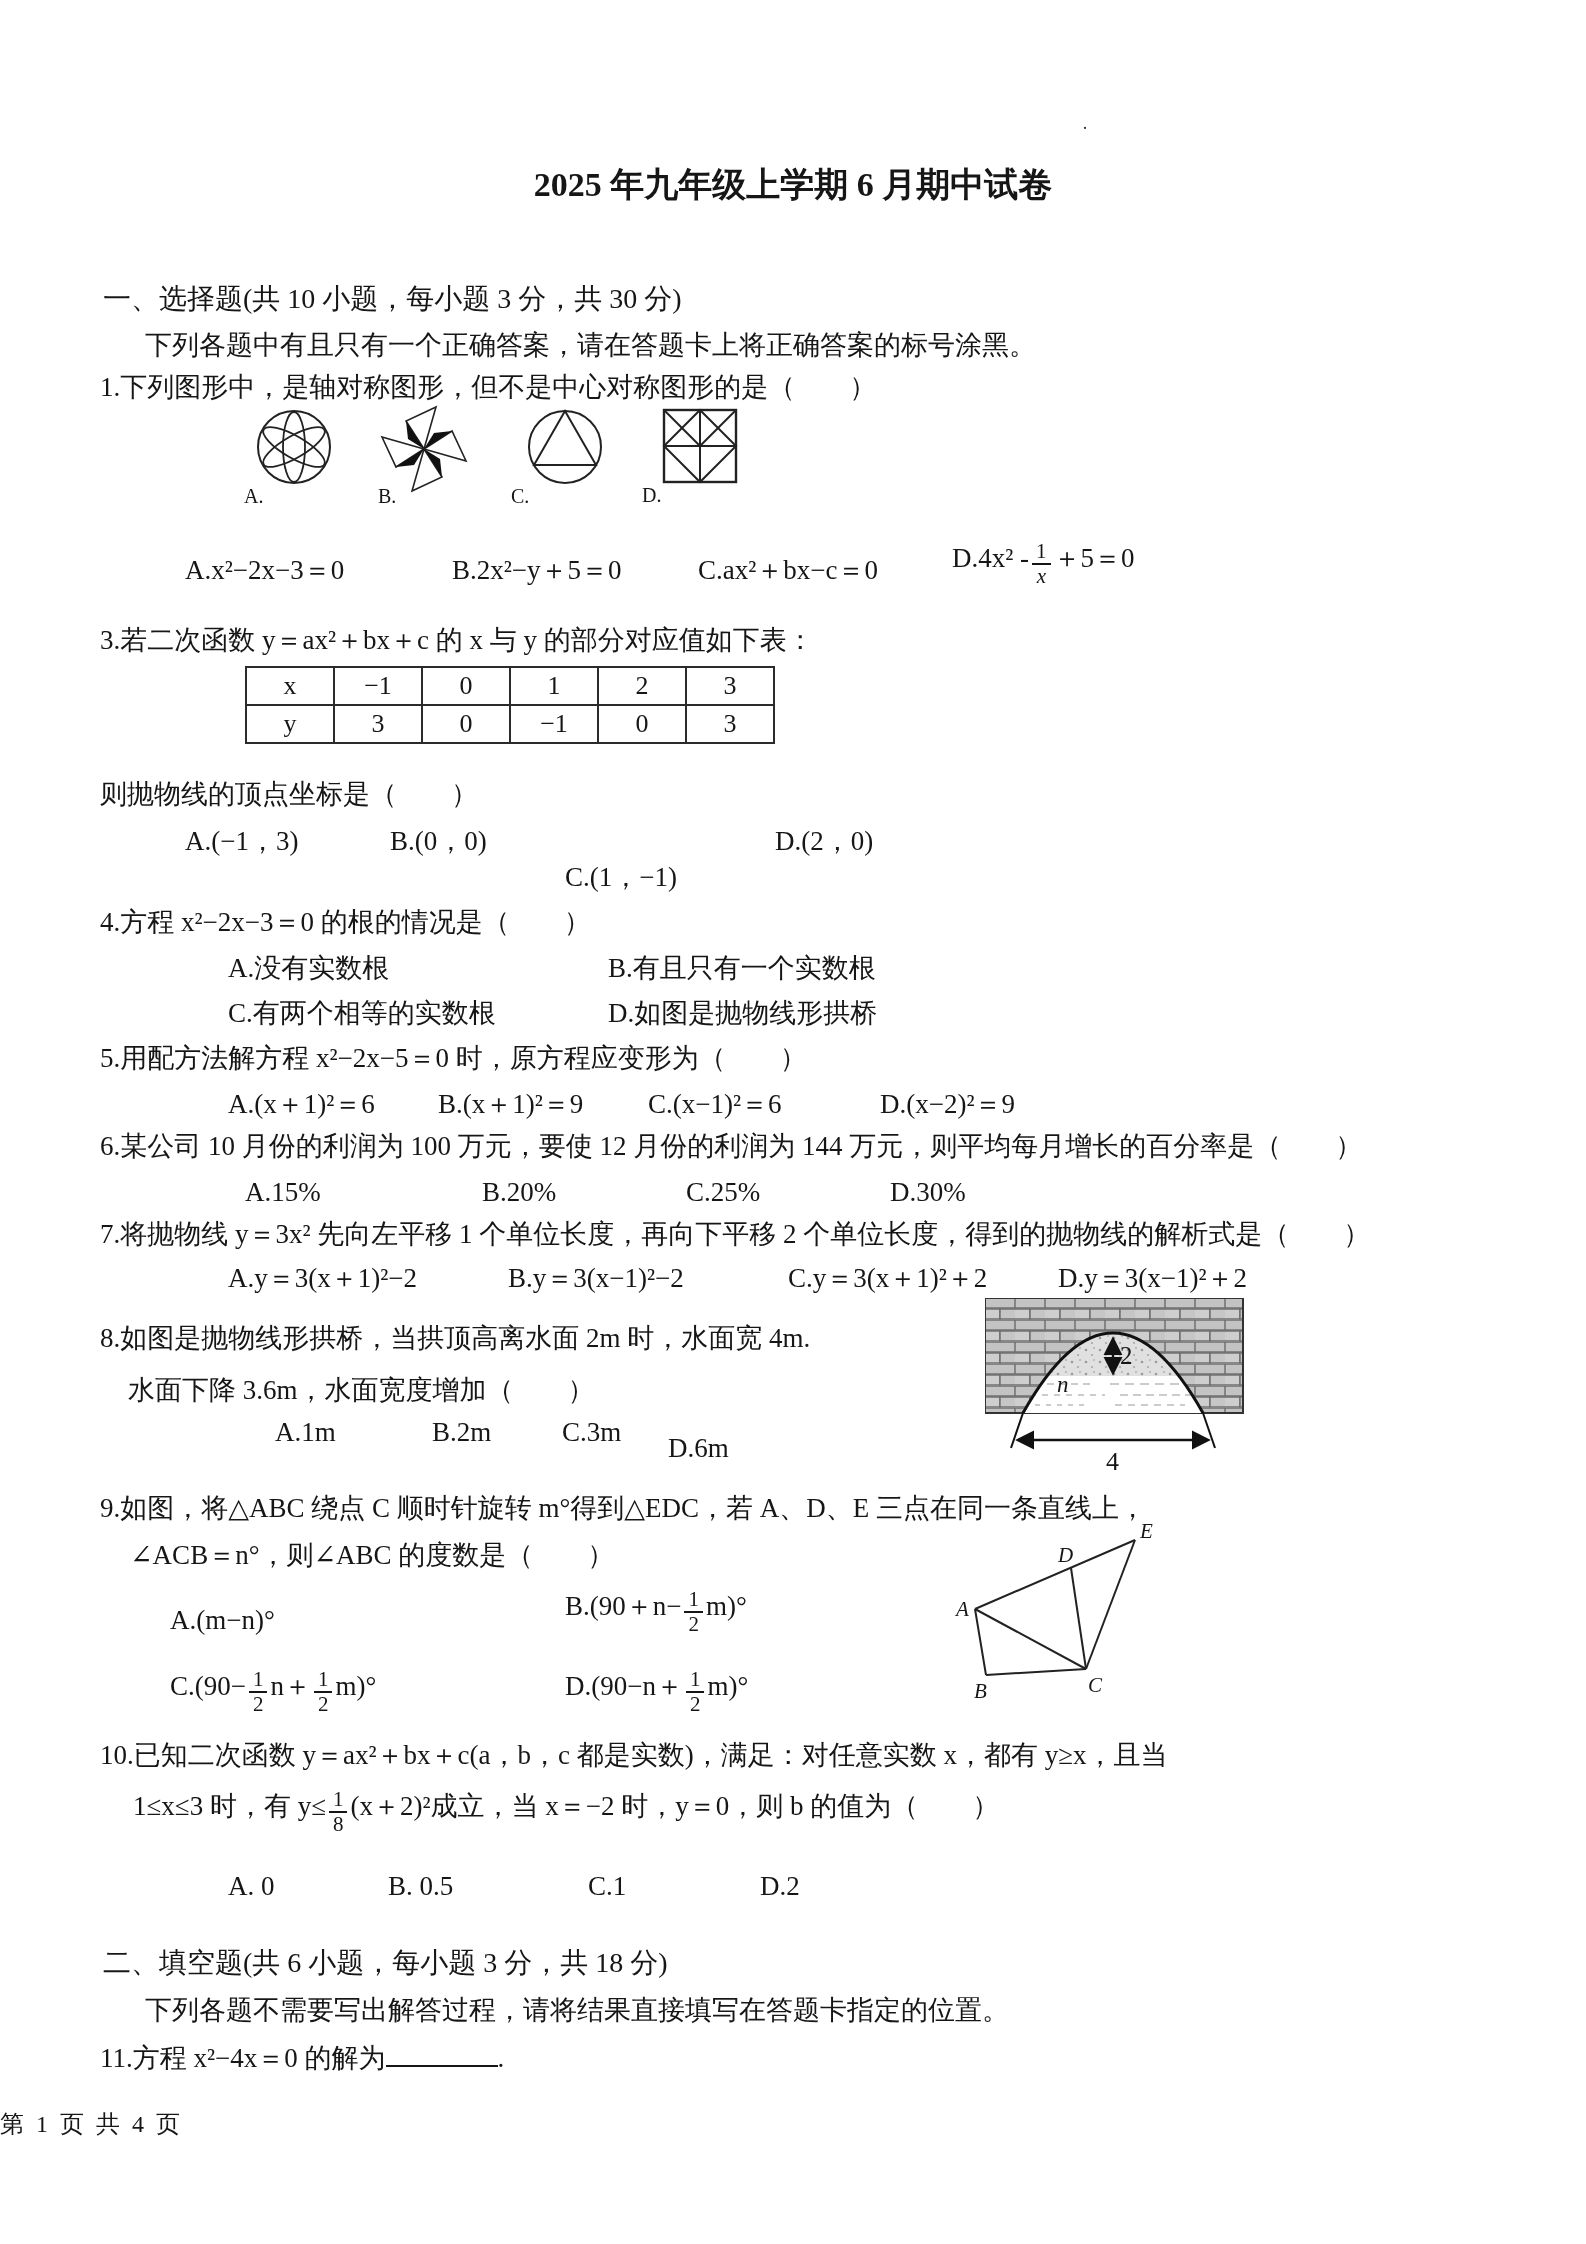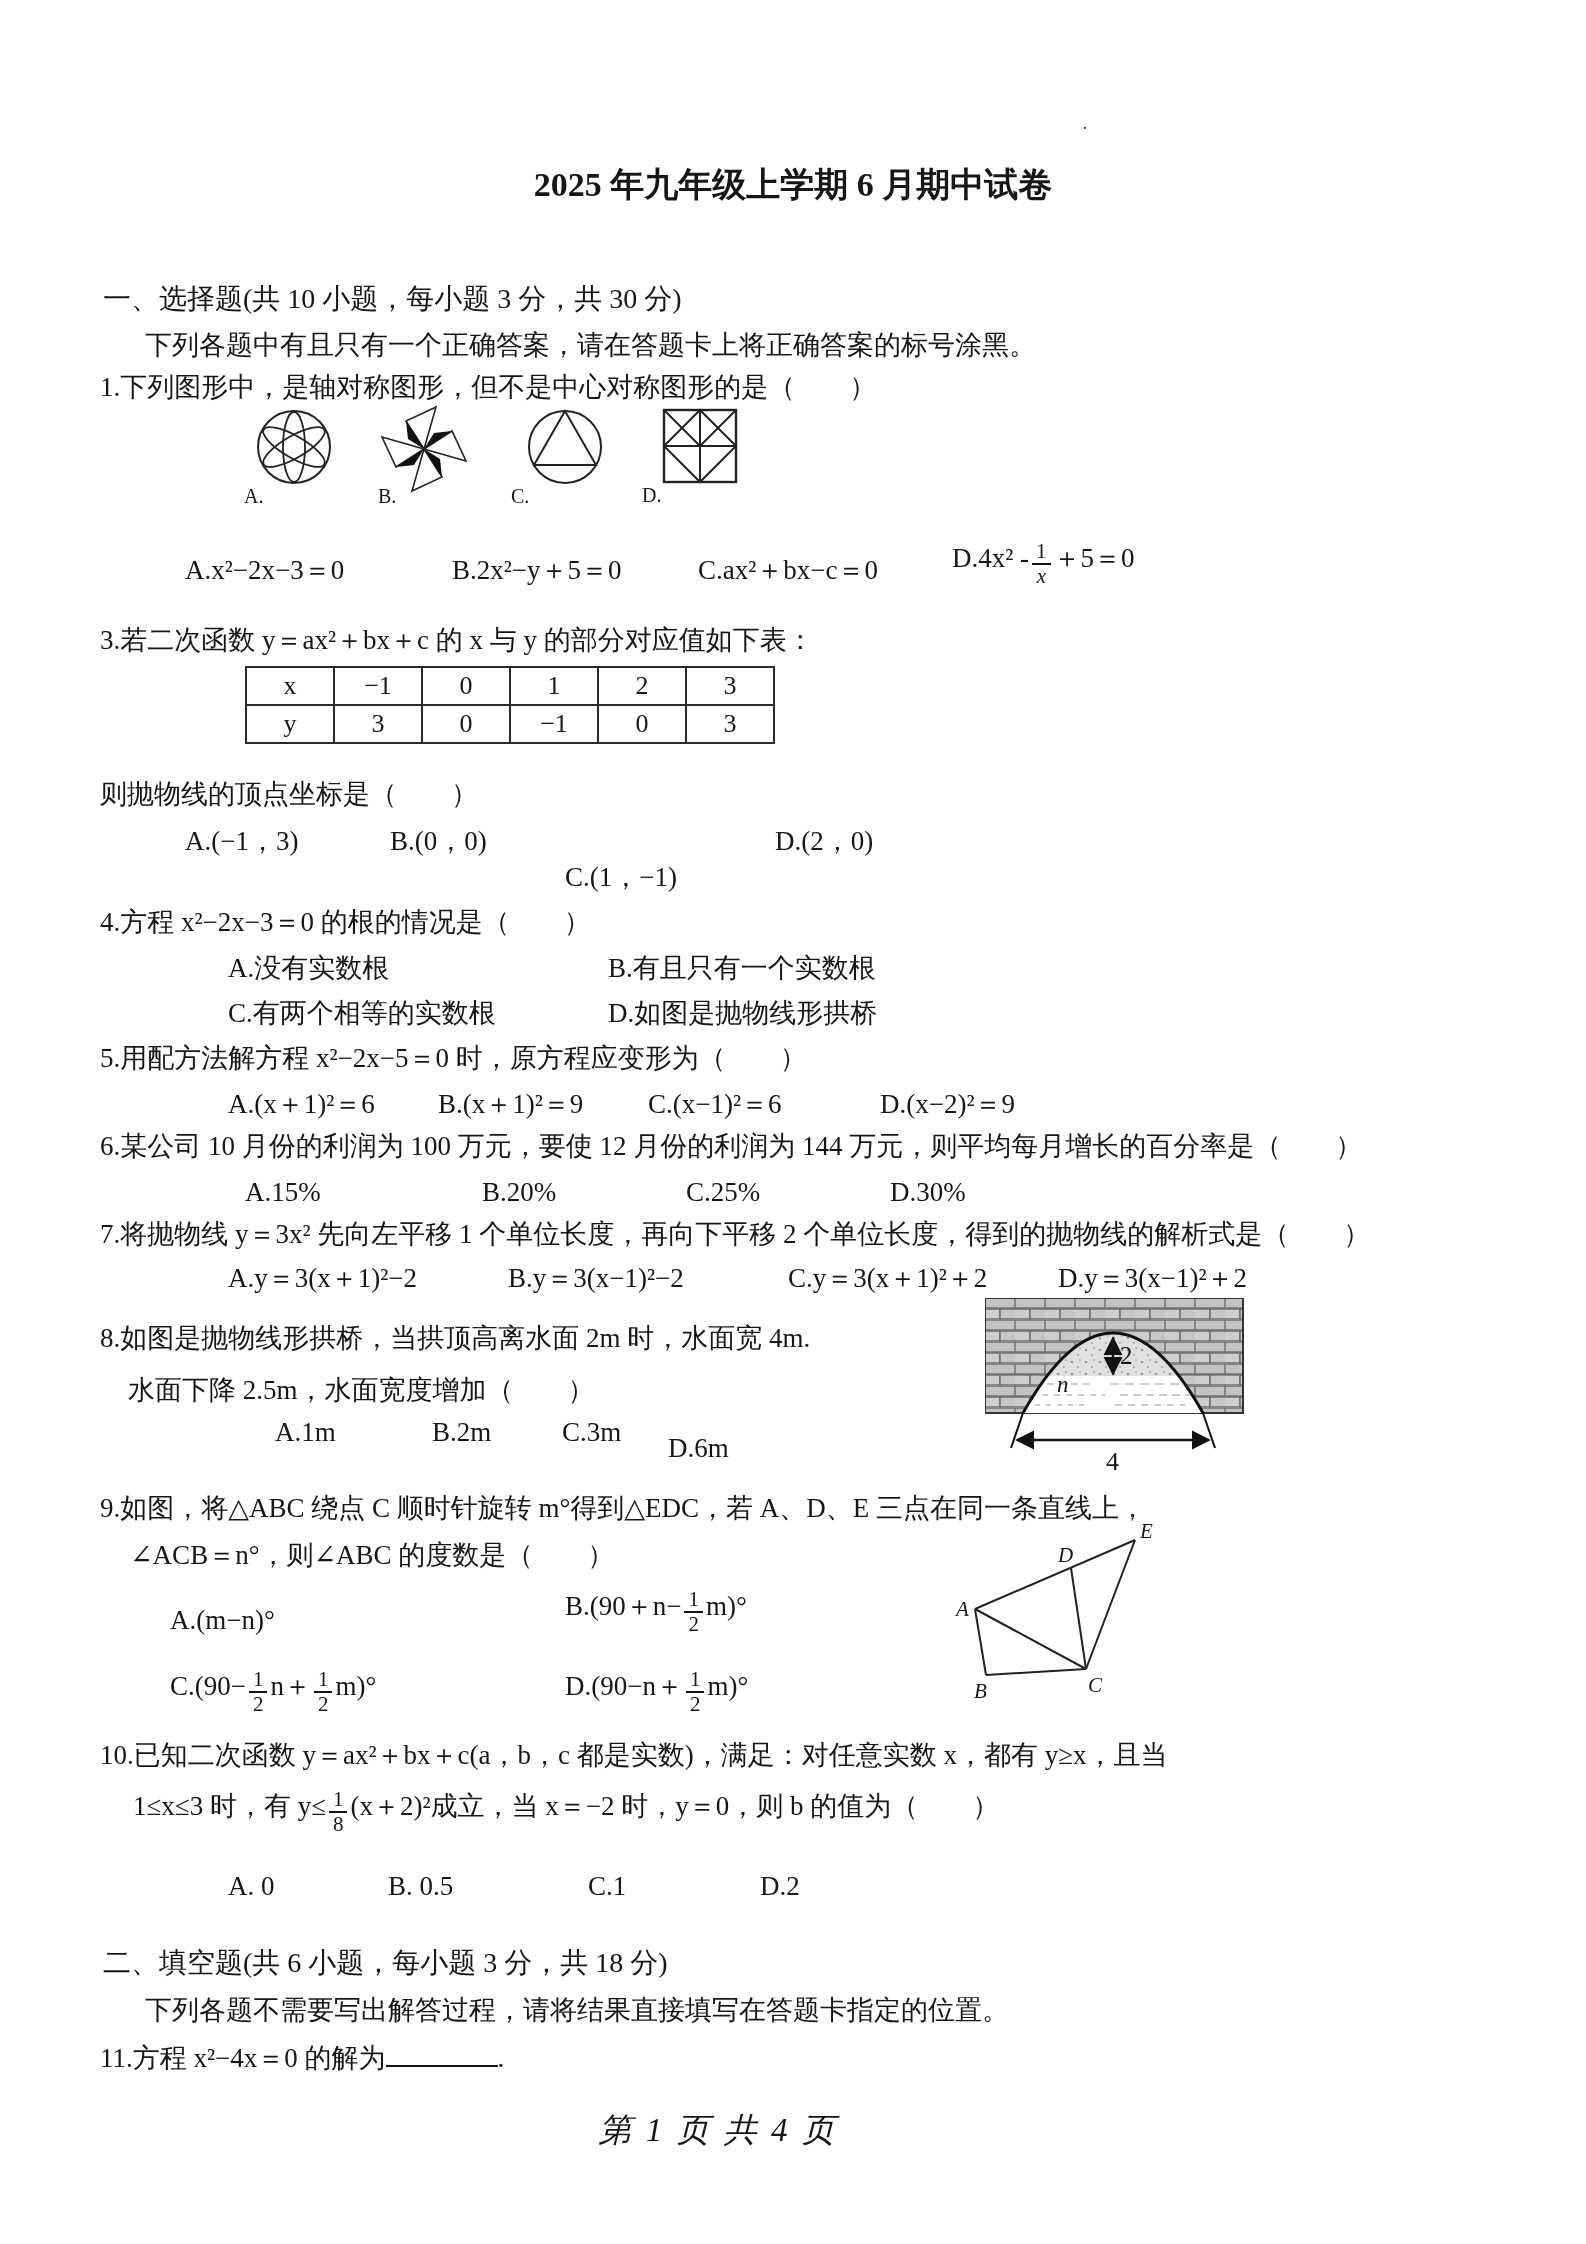--- a/index.html
+++ b/index.html
@@ -18,21 +18,21 @@
           line-height:1.08; font-size:21px; margin:0 3px; }
   .frac .num { border-bottom:2px solid #161616; padding:0 4px; }
   .frac .den { padding:0 2px; }
   table.qtable { border-collapse:collapse; }
   table.qtable td { border:2px solid #2b2b2b; width:88px; height:38px;
                     text-align:center; font-size:26px; }
   .blank { display:inline-block; width:112px; height:30px;
            border-bottom:2px solid #161616; vertical-align:baseline; }
   svg text { font-family:"Liberation Serif","DejaVu Serif",serif; fill:#161616; }
   .corner { font-size:18px; color:#333; }
-  .footer { width:1436px; text-align:center; font-size:33px; letter-spacing:3px;font-style:italic; }
+  .footer { width:1436px; text-align:left; font-size:24px; letter-spacing:3px; }
 </style>
 </head>
 <body>
 
 <div class="page">
 
   <div class="abs corner" style="left:1082px; top:116px;">·</div>
   <div class="abs title" style="left:0; top:162px;">2025 年九年级上学期 6 月期中试卷</div>
 
   <div class="abs h" style="left:103px; top:280px;">一、选择题(共 10 小题，每小题 3 分，共 30 分)</div>
@@ -143,21 +143,21 @@
   <div class="abs" style="left:686px; top:1174px;">C.25%</div>
   <div class="abs" style="left:890px; top:1174px;">D.30%</div>
 
   <div class="abs" style="left:100px; top:1216px;">7.将抛物线 y＝3x² 先向左平移 1 个单位长度，再向下平移 2 个单位长度，得到的抛物线的解析式是（　　）</div>
   <div class="abs" style="left:228px; top:1260px;">A.y＝3(x＋1)²−2</div>
   <div class="abs" style="left:508px; top:1260px;">B.y＝3(x−1)²−2</div>
   <div class="abs" style="left:788px; top:1260px;">C.y＝3(x＋1)²＋2</div>
   <div class="abs" style="left:1058px; top:1260px;">D.y＝3(x−1)²＋2</div>
 
   <div class="abs" style="left:100px; top:1320px;">8.如图是抛物线形拱桥，当拱顶高离水面 2m 时，水面宽 4m.</div>
-  <div class="abs" style="left:128px; top:1372px;">水面下降 2.5m，水面宽度增加（　　）</div>
+  <div class="abs" style="left:128px; top:1372px;">水面下降 3.6m，水面宽度增加（　　）</div>
   <div class="abs" style="left:275px; top:1414px;">A.1m</div>
   <div class="abs" style="left:432px; top:1414px;">B.2m</div>
   <div class="abs" style="left:562px; top:1414px;">C.3m</div>
   <div class="abs" style="left:668px; top:1414px;margin-top:16px;">D.6m</div>
 
   <svg class="abs" style="left:985px; top:1298px;" width="262" height="175" viewBox="0 0 262 175">
     <defs>
       <pattern id="brick" width="30" height="22" patternUnits="userSpaceOnUse">
         <rect width="30" height="22" fill="#c9c9c9"></rect>
         <rect x="0" y="0" width="30" height="10" fill="#c3c3c3" stroke="#6b6b6b" stroke-width="1.4"></rect>

